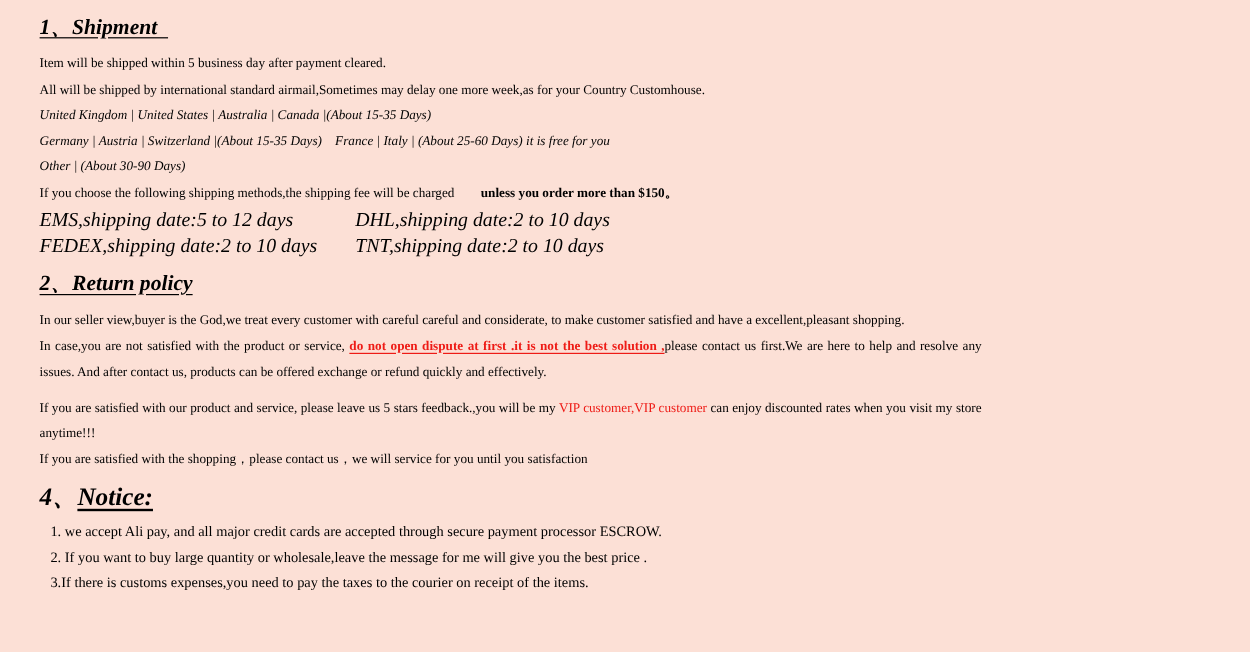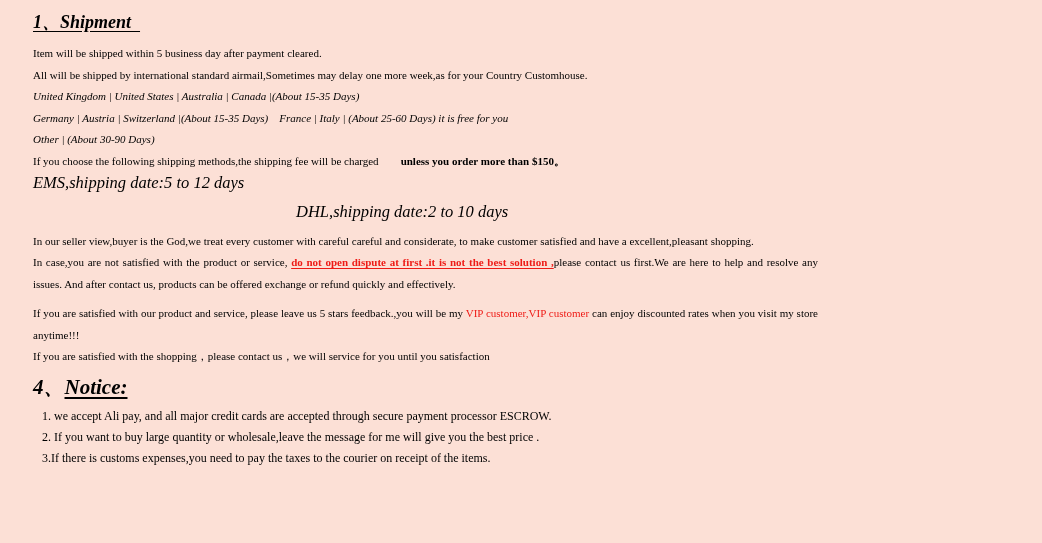--- a/index.html
+++ b/index.html
@@ -73,21 +73,21 @@
 
   
   .methods-row {
     font-style: italic;
     font-size: 16.5px;
     line-height: 21.5px;
     padding-left: 33px;
     display: flex;
   }
   .methods-row .c1 { width: 263px; flex: 0 0 263px; }
-  .methods-row .c2 { flex: 1 1 auto; margin-top: 29px; }
+  .methods-row .c2 { flex: 1 1 auto; }
 
   
   .notice-list {
     list-style: none;
     margin: 0;
     padding: 6px 0 0 0;
   }
   .notice-list li {
     font-size: 12px;
     line-height: 21px;
@@ -108,21 +108,26 @@
   <div class="para ital">United Kingdom | United States | Australia | Canada |(About 15-35 Days)</div>
   <div class="para ital">Germany | Austria | Switzerland |(About 15-35 Days)    France | Italy | (About 25-60 Days) it is free for you</div>
   <div class="para ital">Other | (About 30-90 Days)</div>
 
   <div class="para"><span>If you choose the following shipping methods,the shipping fee will be charged</span><span style="display:inline-block;width:22px"></span><span class="b">unless you order more than $150。</span></div>
 
   <div class="methods-row">
     <span class="c1">EMS,shipping date:5 to 12 days</span>
     <span class="c2">DHL,shipping date:2 to 10 days</span>
   </div>
+  <div class="methods-row">
+    <span class="c1">FEDEX,shipping date:2 to 10 days</span>
+    <span class="c2">TNT,shipping date:2 to 10 days</span>
+  </div>
 
+  <div class="heading heading-2"><span class="u">2、</span><span class="u">Return policy</span></div>
 
   <div class="para justified gap-top-6">In our seller view,buyer is the God,we treat every customer with careful careful and considerate, to make customer satisfied and have a excellent,pleasant shopping.</div>
 
   <div class="para justified"><span>In case,you are not satisfied with the product or service, </span><span class="red-strong">do not open dispute at first .it is not the best solution ,</span><span>please contact us first.We are here to help and resolve any issues. And after contact us, products can be offered exchange or refund quickly and effectively.</span></div>
 
 
   <div class="para justified gap-top-6"><span>If you are satisfied with our product and service, please leave us 5 stars feedback.,you will be my </span><span class="red">VIP customer,VIP customer</span><span> can enjoy discounted rates when you visit my store anytime!!!</span></div>
 
   <div class="para tight">If you are satisfied with the shopping，please contact us，we will service for you until you satisfaction</div>
 

